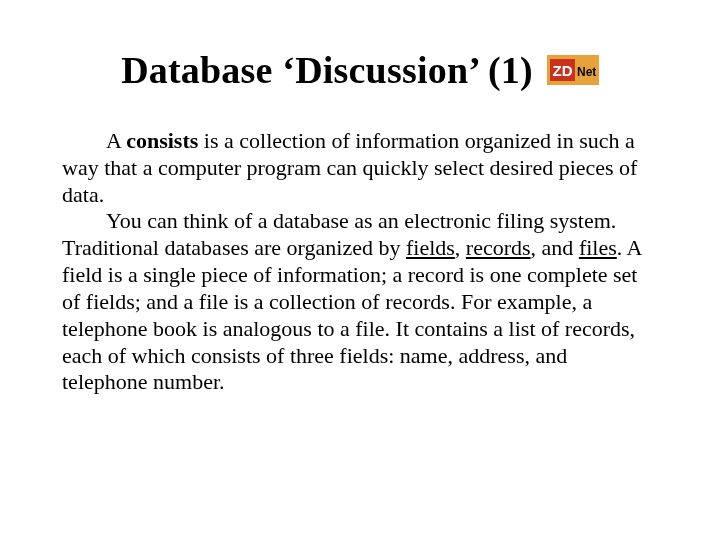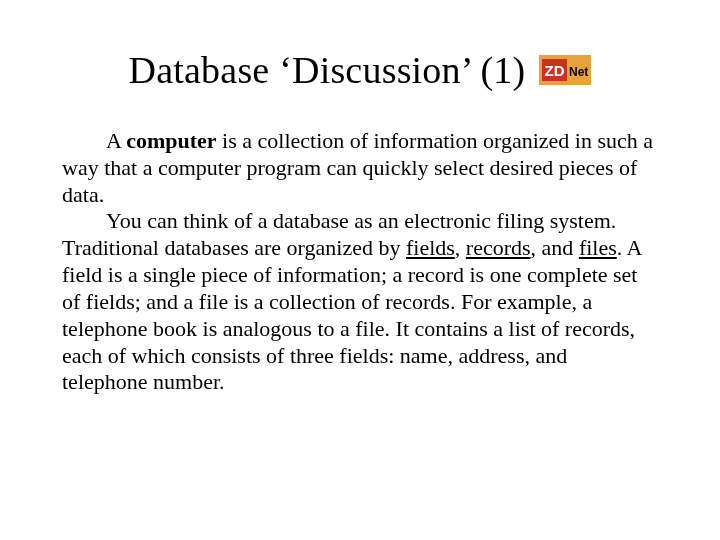--- a/index.html
+++ b/index.html
@@ -19,21 +19,21 @@
   }
   .title-row {
     display: flex;
     align-items: center;
     justify-content: center;
     padding-top: 48px;
     padding-bottom: 12px;
   }
   .title {
     font-size: 38px;
-    font-weight: normal;
+    font-weight: bold;
     letter-spacing: 0.2px;
     margin-right: 14px;
     white-space: nowrap;
   }
   .logo {
     width: 52px;
     height: 30px;
     display: inline-flex;
     align-items: center;
     justify-content: center;
@@ -61,20 +61,20 @@
         <rect x="0" y="0" width="52" height="30" fill="#e8a23a"></rect>
         <rect x="3" y="4" width="25" height="22" fill="#c8321e"></rect>
         <text x="15.5" y="21" text-anchor="middle" font-family="Arial, Helvetica, sans-serif" font-weight="bold" font-size="15" fill="#ffffff">ZD</text>
         <text x="30" y="21" font-family="Arial, Helvetica, sans-serif" font-weight="bold" font-size="12" fill="#000000">Net</text>
       </svg>
     </div>
   </div>
 
   <div class="body">
     <p class="para">
-      <span class="indent" style="display:inline-block;width:2em;"></span><span>A </span><span class="bold">computer</span><span> is a collection of information organized in such a way that a computer program can quickly select desired pieces of data.</span>
+      <span class="indent" style="display:inline-block;width:2em;"></span><span>A </span><span class="bold">consists</span><span> is a collection of information organized in such a way that a computer program can quickly select desired pieces of data.</span>
     </p>
     <p class="para">
       <span style="display:inline-block;width:2em;"></span><span>You can think of a database as an electronic filing system. Traditional databases are organized by </span><span class="ul">fields</span><span>, </span><span class="ul">records</span><span>, and </span><span class="ul">files</span><span>. A field is a single piece of information; a record is one complete set of fields; and a file is a collection of records. For example, a telephone book is analogous to a file. It contains a list of records, each of which consists of three fields: name, address, and telephone number.</span>
     </p>
   </div>
 
 </div>
 
 </body></html>

